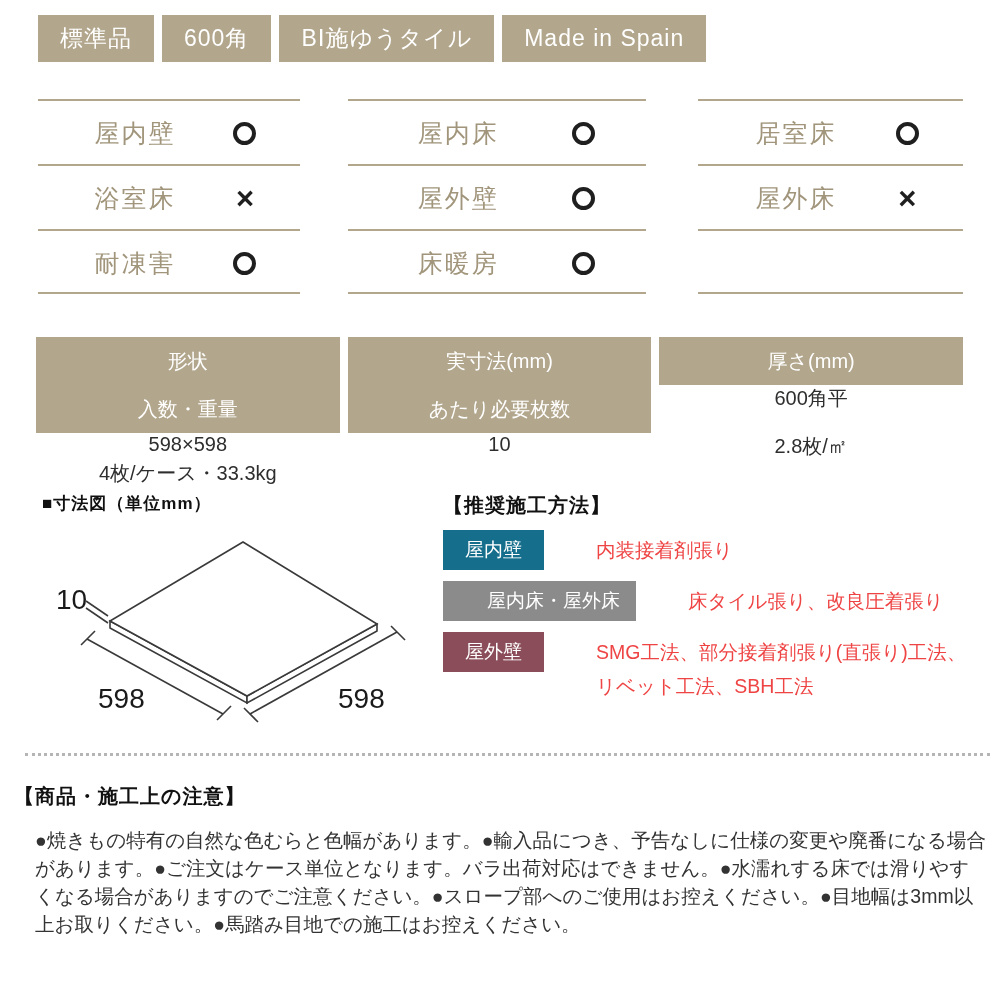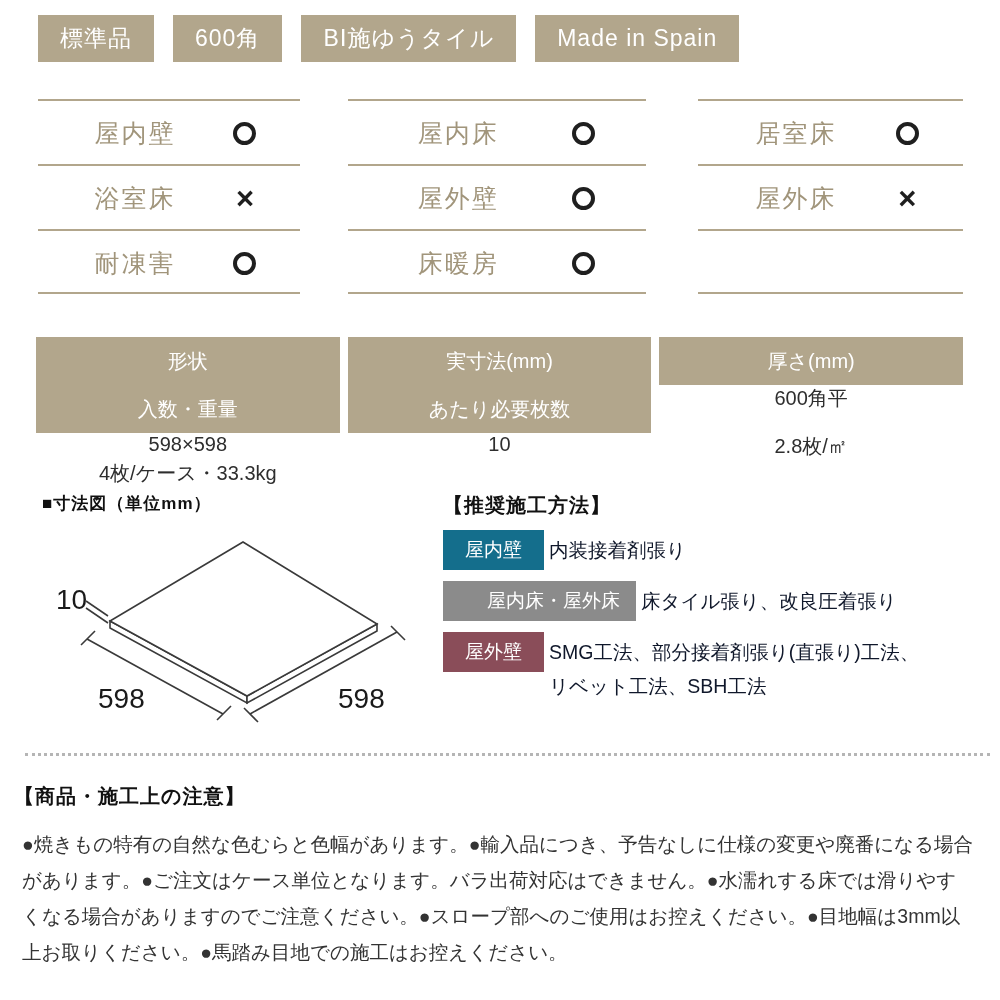--- a/index.html
+++ b/index.html
@@ -14,21 +14,21 @@
     height: 1000px;
     background: #ffffff;
     overflow: hidden;
   }
 
   
   .badge-row {
     position: absolute;
     left: 38px; top: 15px;
     display: flex;
-    gap: 19px;
+    gap: 8px;
   }
   .badge {
     background: #b2a68c;
     color: #ffffff;
     font-size: 23px;
     height: 47px;
     line-height: 47px;
     padding: 0 22px;
     white-space: nowrap;
     letter-spacing: 1px;
@@ -133,25 +133,26 @@
     min-width: 101px;
     text-align: center;
     white-space: nowrap;
     flex: 0 0 auto;
   }
   .method-badge.teal   { background: #146e8c; }
   .method-badge.gray   { background: #8b8b8b; padding-left: 44px; }
   .method-badge.maroon { background: #8a4d59; }
   .method-text {
     font-size: 19.5px;
-    color: #0f172a;
+    color: #ef4444;
     padding-left: 5px;
     line-height: 34px;
     padding-top: 3px;
     max-width: 385px;
+    margin-left: 47px;
   }
 
   
   .dotted-divider {
     position: absolute;
     left: 25px; top: 753px;
     width: 965px;
     border-top: 3px dotted #b5b5b5;
   }
 
@@ -159,24 +160,24 @@
   .notes-title {
     position: absolute;
     left: 14px; top: 783px;
     font-size: 20px;
     font-weight: 700;
     color: #111;
     letter-spacing: 1px;
   }
   .notes-body {
     position: absolute;
-    left: 22px; top: 826px;
+    left: 35px; top: 826px;
     width: 952px;
     font-size: 19.5px;
-    line-height: 36px;
+    line-height: 28px;
     color: #333;
     text-align: left;
   }
 </style>
 </head>
 <body>
 
 <div id="page">
 
   <div class="badge-row">

